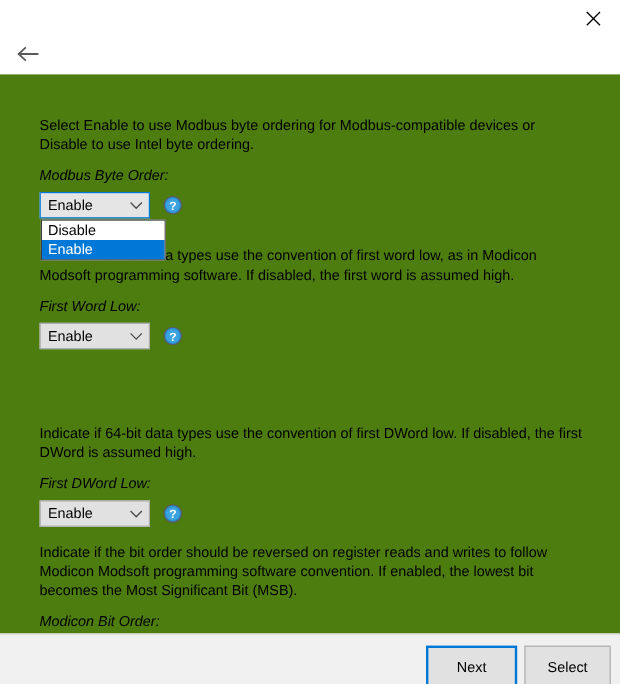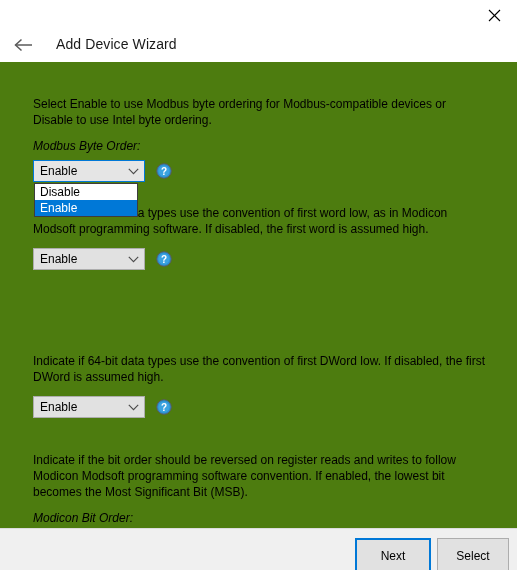--- a/index.html
+++ b/index.html
@@ -95,21 +95,21 @@
   .control-row {
     position: relative;
     display: flex;
     align-items: center;
     height: 22px;
   }
 
   
   .combo {
     position: relative;
-    width: 112px;
+    width: 92px;
     height: 22px;
     box-sizing: border-box;
     background: #e1e1e1;
     border: 1px solid #adadad;
     display: flex;
     align-items: center;
     cursor: default;
     justify-content: space-between;
   }
   .combo .combo-text {
@@ -224,21 +224,20 @@
 
 <div class="header">
   <div class="back-btn">
     <span>
       <svg width="20" height="14" viewBox="0 0 20 14" aria-hidden="true">
         <line x1="1.5" y1="7" x2="18" y2="7" stroke="#5a5a5a" stroke-width="1.5"></line>
         <polyline points="7.5,1.5 1.5,7 7.5,12.5" fill="none" stroke="#5a5a5a" stroke-width="1.5"></polyline>
       </svg>
     </span>
   </div>
-  <div class="wizard-title">Add Device Wizard</div>
 </div>
 
 <div class="content">
 
   <div class="section" style="top:34px;">
     <p class="desc">Select Enable to use Modbus byte ordering for Modbus-compatible devices or Disable to use Intel byte ordering.</p>
     <p class="field-label">Modbus Byte Order:</p>
     <div class="control-row">
       <div class="combo open">
         <span class="combo-text">Enable</span>
@@ -257,20 +256,21 @@
           <circle cx="8" cy="8" r="7.3" fill="#2a8fd0" stroke="#5b5b5b" stroke-width="1"></circle>
           <circle cx="8" cy="8" r="5.6" fill="#3ba3e0"></circle>
           <text x="8" y="12" text-anchor="middle" font-family="Liberation Sans, sans-serif" font-size="10" font-weight="bold" fill="#ffffff">?</text>
         </svg>
       </span>
     </div>
   </div>
 
   <div class="section" style="top:143px;">
     <p class="desc">Indicate if 32-bit data types use the convention of first word low, as in Modicon Modsoft programming software. If disabled, the first word is assumed high.</p>
+    <p class="field-label">First Word Low:</p>
     <div class="control-row">
       <div class="combo">
         <span class="combo-text">Enable</span>
         <span class="chev">
           <svg width="11" height="7" viewBox="0 0 11 7" aria-hidden="true">
             <polyline points="0.8,0.8 5.5,5.6 10.2,0.8" fill="none" stroke="#4a4a4a" stroke-width="1.1"></polyline>
           </svg>
         </span>
       </div>
       <span class="help-icon">
@@ -278,20 +278,21 @@
           <circle cx="8" cy="8" r="7.3" fill="#2a8fd0" stroke="#5b5b5b" stroke-width="1"></circle>
           <circle cx="8" cy="8" r="5.6" fill="#3ba3e0"></circle>
           <text x="8" y="12" text-anchor="middle" font-family="Liberation Sans, sans-serif" font-size="10" font-weight="bold" fill="#ffffff">?</text>
         </svg>
       </span>
     </div>
   </div>
 
   <div class="section" style="top:250px;margin-top:41px;">
     <p class="desc">Indicate if 64-bit data types use the convention of first DWord low. If disabled, the first DWord is assumed high.</p>
+    <p class="field-label">First DWord Low:</p>
     <div class="control-row">
       <div class="combo">
         <span class="combo-text">Enable</span>
         <span class="chev">
           <svg width="11" height="7" viewBox="0 0 11 7" aria-hidden="true">
             <polyline points="0.8,0.8 5.5,5.6 10.2,0.8" fill="none" stroke="#4a4a4a" stroke-width="1.1"></polyline>
           </svg>
         </span>
       </div>
       <span class="help-icon">

